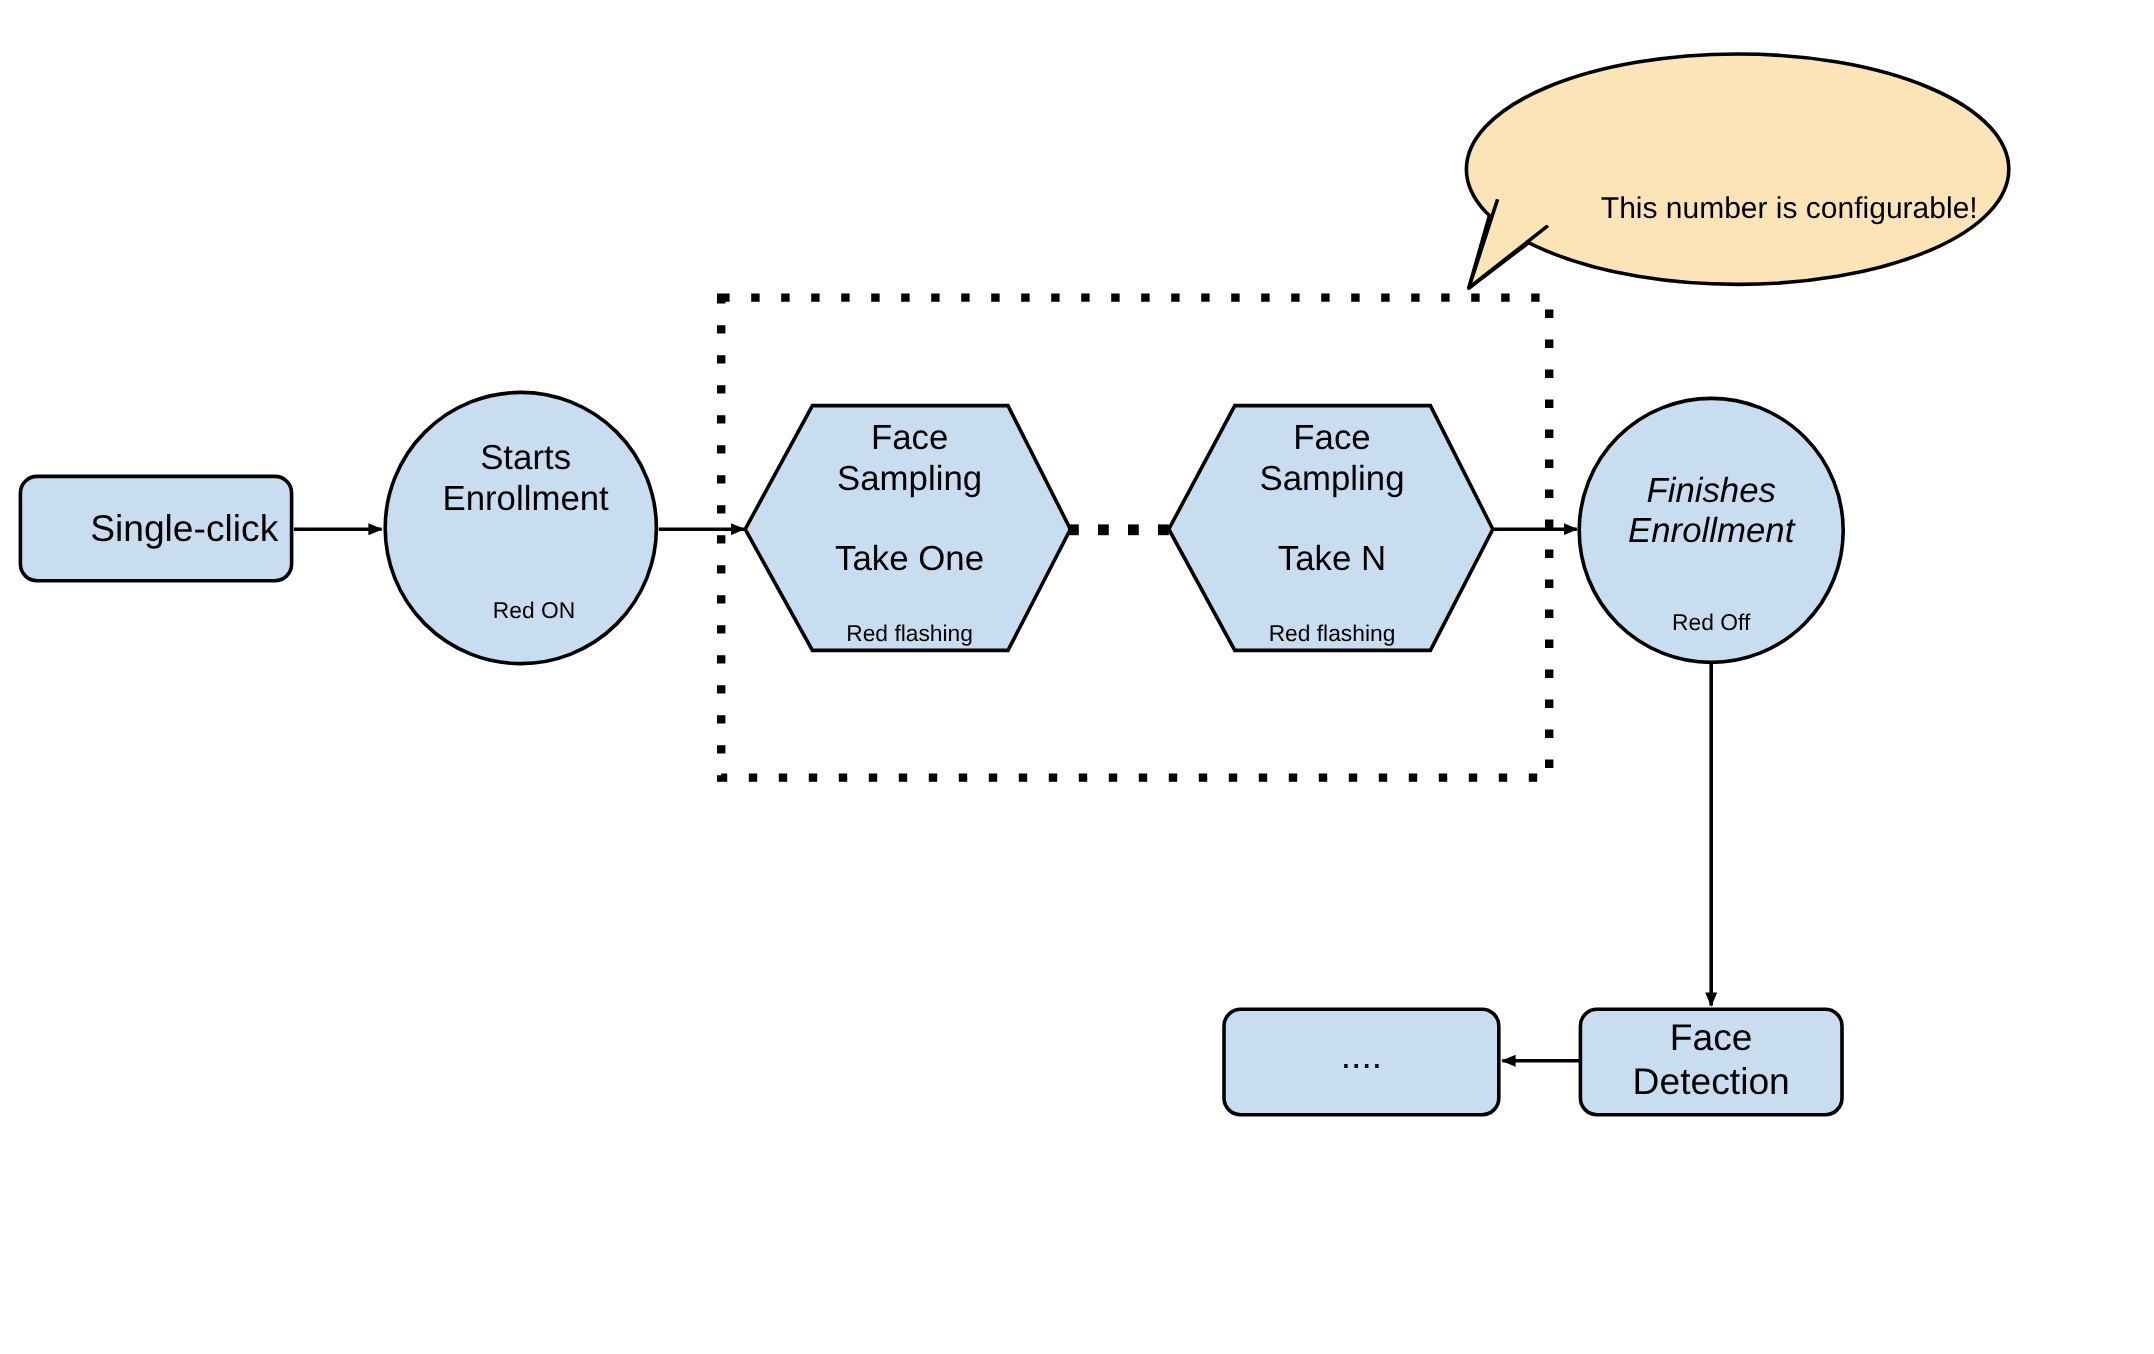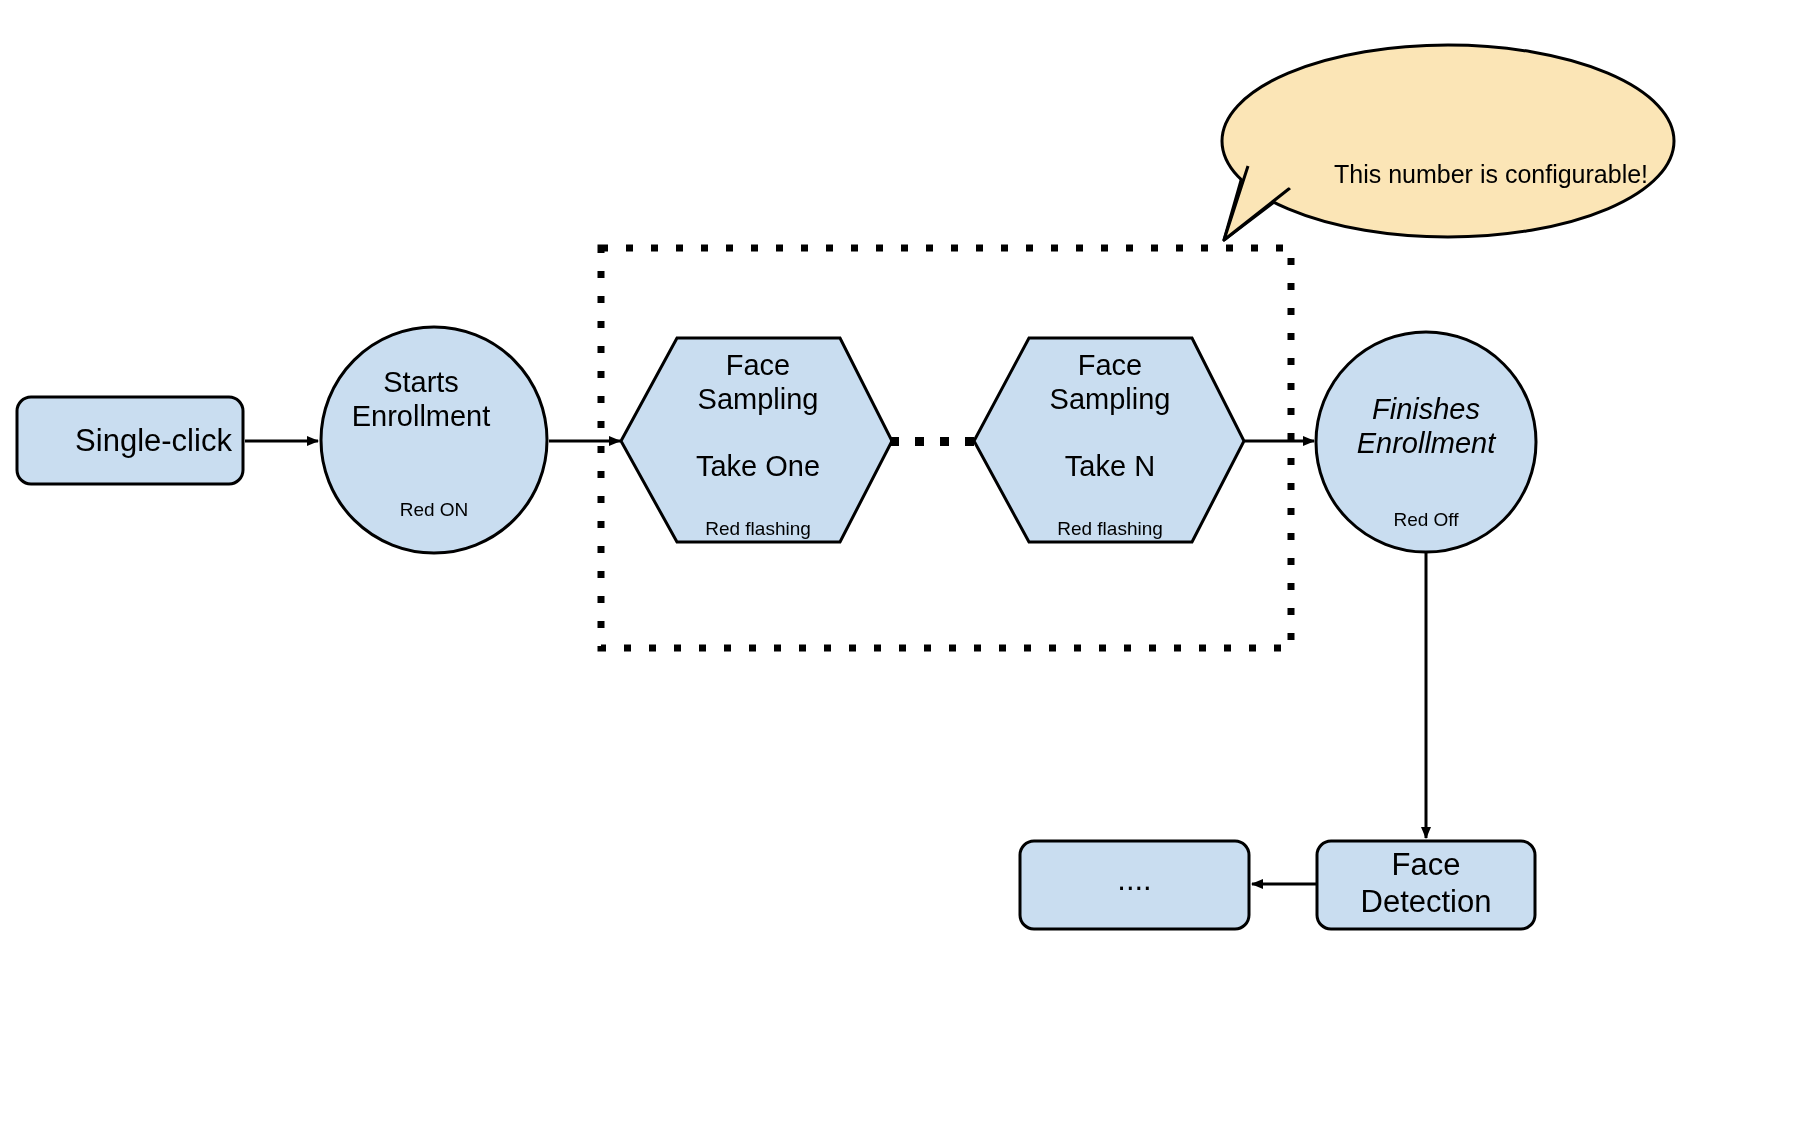--- a/index.html
+++ b/index.html
@@ -99,23 +99,23 @@
     <line x1="1316" y1="884" x2="1252" y2="884" stroke="#000000" stroke-width="3" marker-end="url(#arrowheadLeft)"></line>
 
     <path d="M1290,190 L1224,240 L1246,163 Z" fill="#fbe5b6" stroke="#000000" stroke-width="3" stroke-linejoin="round"></path>
     <ellipse cx="1448" cy="141" rx="226" ry="96" fill="#fbe5b6" stroke="#000000" stroke-width="3"></ellipse>
     <path d="M1290,188 L1224,240 L1248,166" fill="#fbe5b6" stroke="#000000" stroke-width="3" stroke-linejoin="round"></path>
     <line x1="1252" y1="176" x2="1294" y2="186" stroke="#fbe5b6" stroke-width="5"></line>
   </svg>
 
   <div class="node-label lbl-main-lg" style="left:17px; top:423px; width:273px;">Single-click</div>
 
-  <div class="node-label lbl-main" style="left:308px; top:365px; width:226px;">Starts
+  <div class="node-label lbl-main" style="left:325px; top:365px; width:226px;">Starts
 Enrollment</div>
-  <div class="node-label lbl-small" style="left:321px; top:499px; width:226px;">Red ON</div>
+  <div class="node-label lbl-small" style="left:332px; top:499px; width:226px;">Red ON</div>
 
   <div class="node-label lbl-main" style="left:645px; top:348px; width:226px;">Face
 Sampling</div>
   <div class="node-label lbl-main" style="left:645px; top:449px; width:226px;">Take One</div>
   <div class="node-label lbl-small" style="left:645px; top:518px; width:226px;">Red flashing</div>
 
   <div class="node-label lbl-main" style="left:997px; top:348px; width:226px;">Face
 Sampling</div>
   <div class="node-label lbl-main" style="left:997px; top:449px; width:226px;text-align:center;">Take N</div>
   <div class="node-label lbl-small" style="left:997px; top:518px; width:226px;">Red flashing</div>

